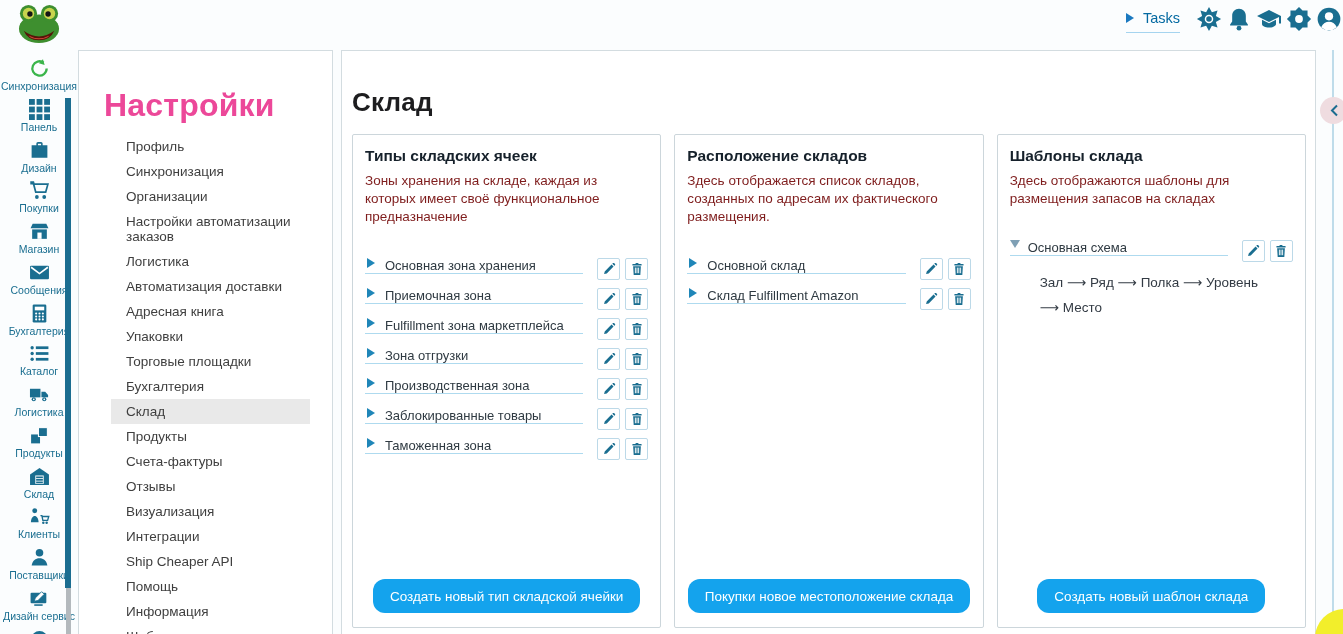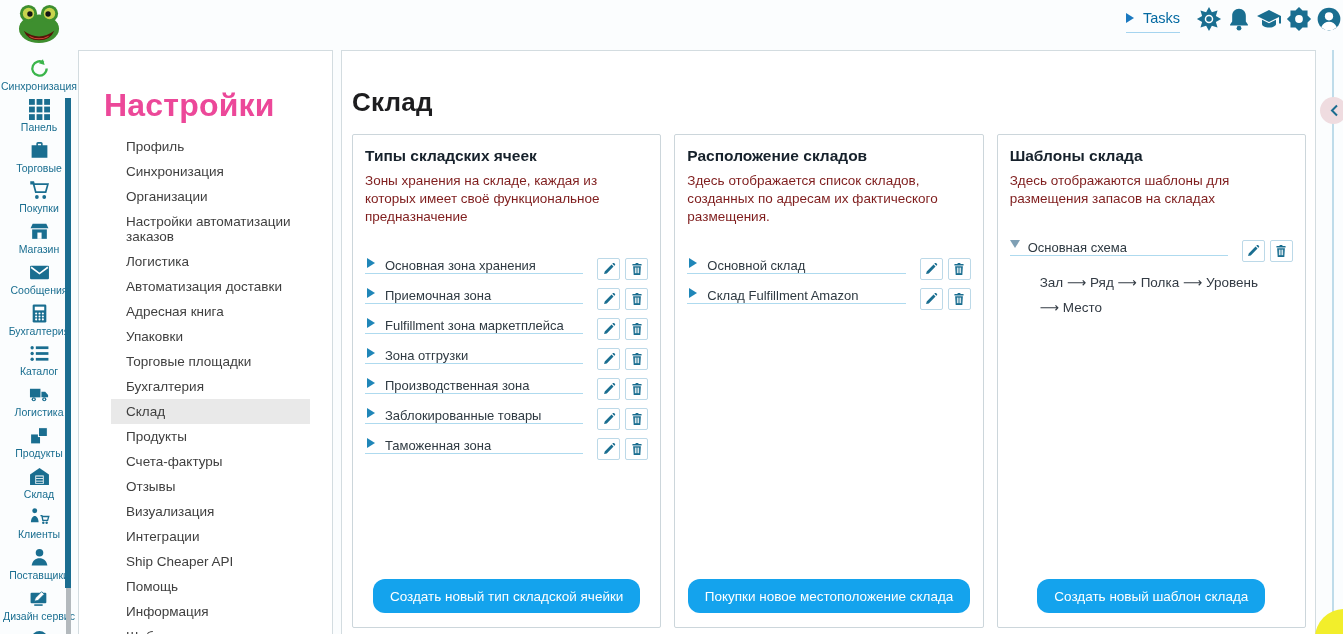--- a/index.html
+++ b/index.html
@@ -105,21 +105,21 @@
         <rect x="6.5" y="13" width="5" height="5"></rect>
         <rect x="13" y="13" width="5" height="5"></rect>
     </svg>
     <span class="nav-label">Панель</span>
   </div>
 
   <div class="nav-item">
     <svg viewBox="0 0 20 20">
       <path d="M7 5V3.5C7 2.7 7.7 2 8.5 2h3c.8 0 1.5.7 1.5 1.5V5h4.5v12h-15V5H7zm1.5 0h3V3.5h-3V5z"></path>
     </svg>
-    <span class="nav-label">Торговые</span>
+    <span class="nav-label">Дизайн</span>
   </div>
 
   <div class="nav-item">
     <svg viewBox="0 0 20 20">
       <path d="M2 2h2.2l.6 2H18l-2.1 7.5H6.4L4.6 4.7 4 3.6H2z" fill="none" stroke="#1A6E90" stroke-width="1.6"></path>
       <circle cx="7.5" cy="16.2" r="1.8"></circle>
         <circle cx="14.5" cy="16.2" r="1.8"></circle>
     </svg>
     <span class="nav-label">Покупки</span>
   </div>

